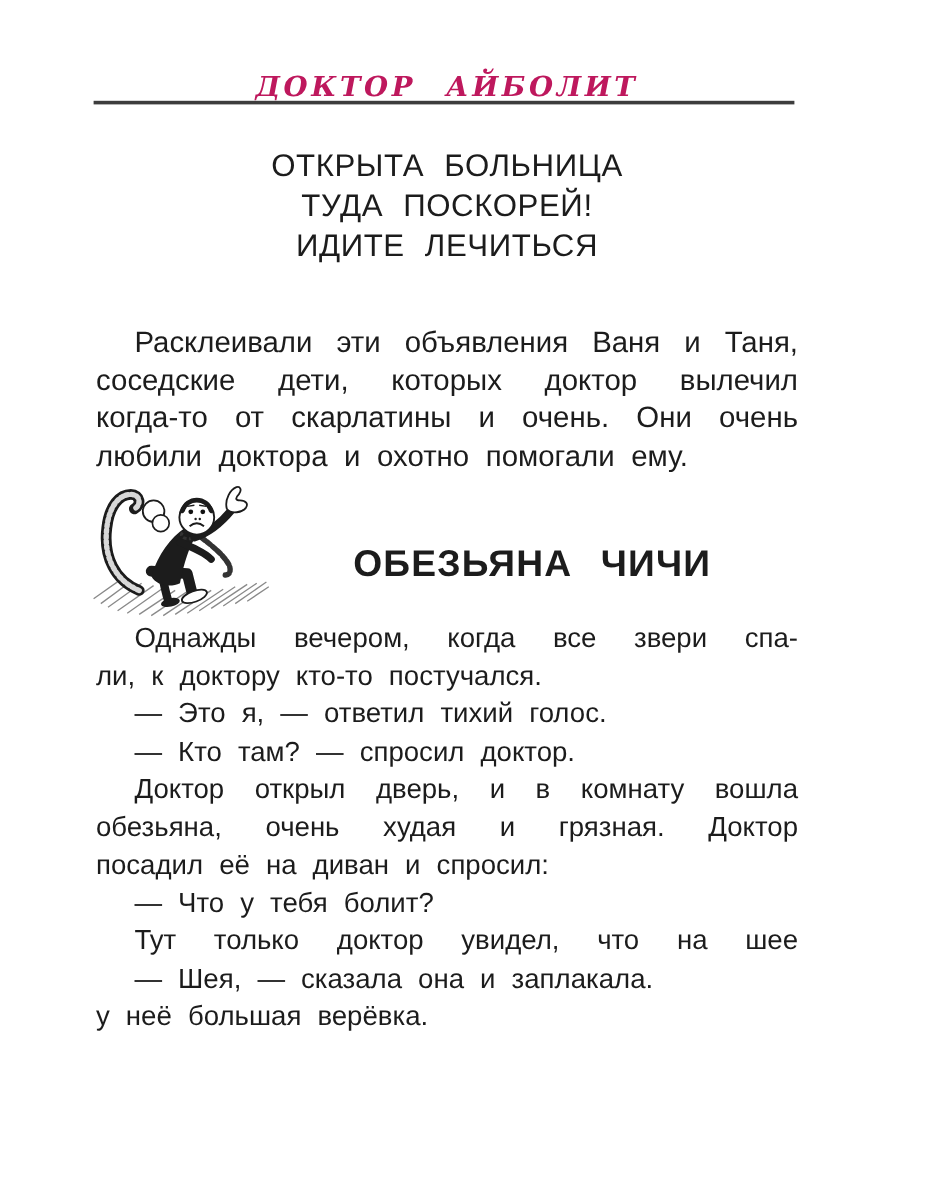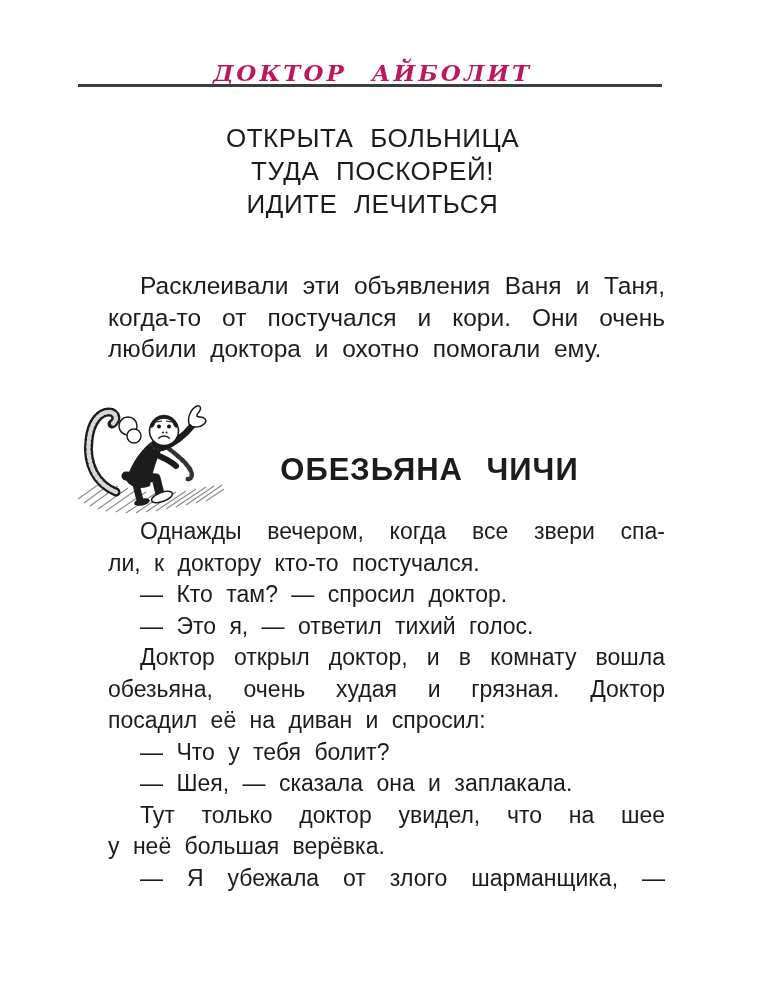--- a/index.html
+++ b/index.html
@@ -31,26 +31,26 @@
     letter-spacing:.5px;word-spacing:9px;margin-top:16px;
   }
   .intro{
     position:absolute;top:270px;left:80px;width:585px;
     font-size:24.5px;line-height:31.5px;word-spacing:7px;
   }
   .story{
     position:absolute;top:516px;left:80px;width:585px;
     font-size:23px;line-height:31.5px;word-spacing:7px;
   }
-  .line{min-height:31.5px;margin-left:28px;}
+  .line{min-height:31.5px;}
   .ind{text-indent:32px;}
   .j{text-align:justify;text-align-last:justify;}
   .illustration{position:absolute;top:404px;left:76px;width:150px;height:112px;}
   .chapter-title{
-    position:absolute;top:451px;left:192px;width:475px;margin:0;
+    position:absolute;top:451px;left:206px;width:475px;margin:0;
     text-align:center;
     font-size:31px;line-height:38px;font-weight:bold;
     letter-spacing:1px;word-spacing:14px;
   }
   .pageno{
     position:absolute;top:897px;left:80px;width:585px;
     text-align:center;font-size:19px;line-height:24px;
   }
 </style>
 </head>
@@ -62,21 +62,22 @@
   <div class="head-rule"></div>
 
   <div class="verse">
     <div class="vline">ОТКРЫТА БОЛЬНИЦА</div>
     <div class="vline">ТУДА ПОСКОРЕЙ!</div>
     <div class="vline">ИДИТЕ ЛЕЧИТЬСЯ</div>
   </div>
 
   <div class="intro">
     <div class="line ind j">Расклеивали эти объявления Ваня и Таня,</div>
-    <div class="line j">когда-то от постучался и кори. Они очень</div>
+    <div class="line j">соседские дети, которых доктор вылечил</div>
+    <div class="line j">когда-то от скарлатины и очень. Они очень</div>
     <div class="line">любили доктора и охотно помогали ему.</div>
   </div>
 
   <div class="illustration">
     <svg viewBox="0 0 150 112" width="150" height="112">
 
       <path d="M2,95 L26,78 M8,99 L34,80 M14,102 L42,82 M22,105 L52,84 M30,107 L60,86 M40,108 L70,88 M50,109 L80,89 M60,109 L90,89 M70,108 L100,88 M80,107 L110,87 M90,105 L120,85 M100,103 L130,83 M110,101 L138,82 M120,99 L146,81 M130,97 L148,85" stroke="#8a8a8a" stroke-width="1.1" fill="none"></path>
 
       <path d="M40,88 C20,80 10,60 13,36 C15,17 24,8 33,8 C41,8 42,17 36,20" stroke="#1c1c1c" stroke-width="9" fill="none" stroke-linecap="round"></path>
       <path d="M40,88 C20,80 10,60 13,36 C15,17 24,8 33,8 C41,8 42,17 36,20" stroke="#d8d8d8" stroke-width="4.5" fill="none" stroke-linecap="round" stroke-dasharray="2,2.6"></path>
@@ -109,26 +110,25 @@
       <circle cx="90.5" cy="28.5" r="1" fill="#1c1c1c"></circle>
       <path d="M82,34.5 Q88,29.5 94,34.5" stroke="#1c1c1c" stroke-width="1.6" fill="none"></path>
     </svg>
   </div>
 
   <h1 class="chapter-title">ОБЕЗЬЯНА ЧИЧИ</h1>
 
   <div class="story">
     <div class="line ind j">Однажды вечером, когда все звери спа-</div>
     <div class="line">ли, к доктору кто-то постучался.</div>
+    <div class="line ind">— Это я, — ответил тихий голос.</div>
     <div class="line ind">— Кто там? — спросил доктор.</div>
-    <div class="line ind">— Это я, — ответил тихий голос.</div>
-    <div class="line ind j">Доктор открыл доктор, и в комнату вошла</div>
+    <div class="line ind j">Доктор открыл дверь, и в комнату вошла</div>
     <div class="line j">обезьяна, очень худая и грязная. Доктор</div>
     <div class="line">посадил её на диван и спросил:</div>
     <div class="line ind">— Что у тебя болит?</div>
+    <div class="line ind j">Тут только доктор увидел, что на шее</div>
     <div class="line ind">— Шея, — сказала она и заплакала.</div>
-    <div class="line ind j">Тут только доктор увидел, что на шее</div>
     <div class="line">у неё большая верёвка.</div>
-    <div class="line ind j">— Я убежала от злого шарманщика, —</div>
   </div>
 
 
 </div>
 
 </body></html>

